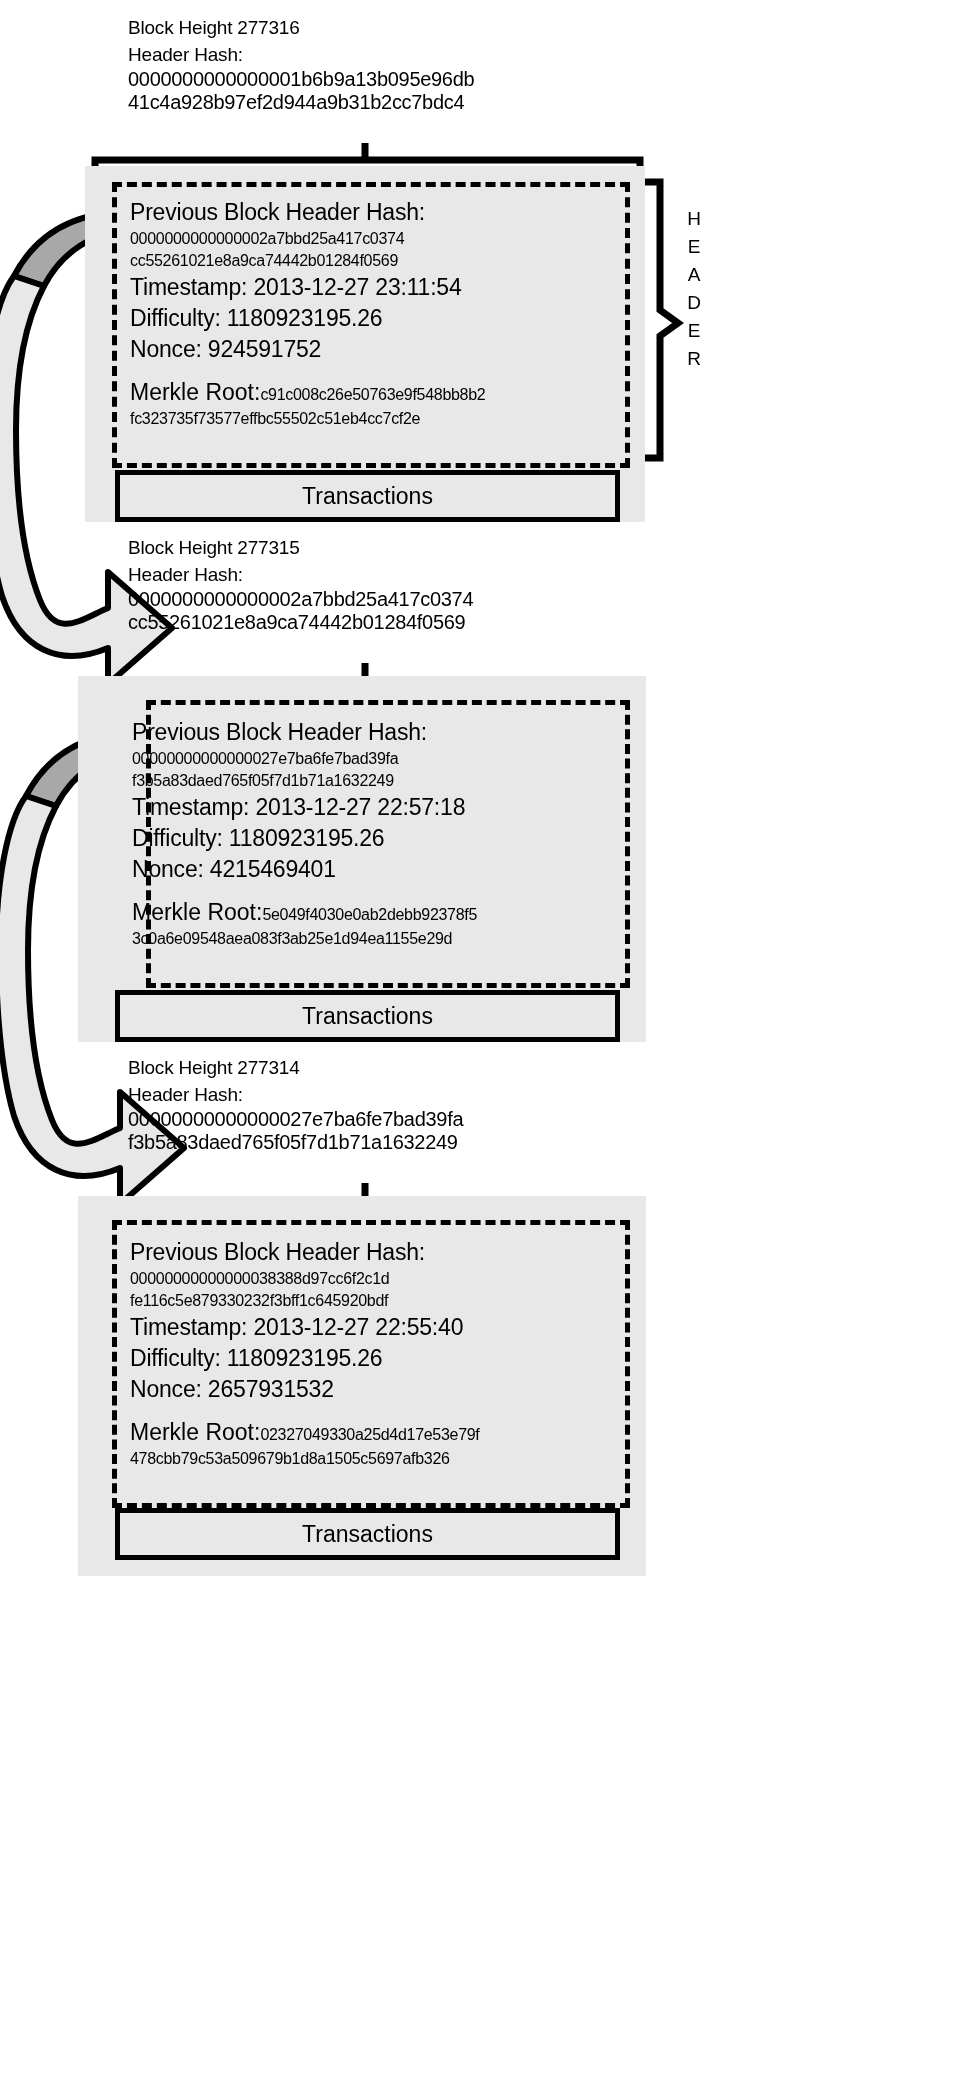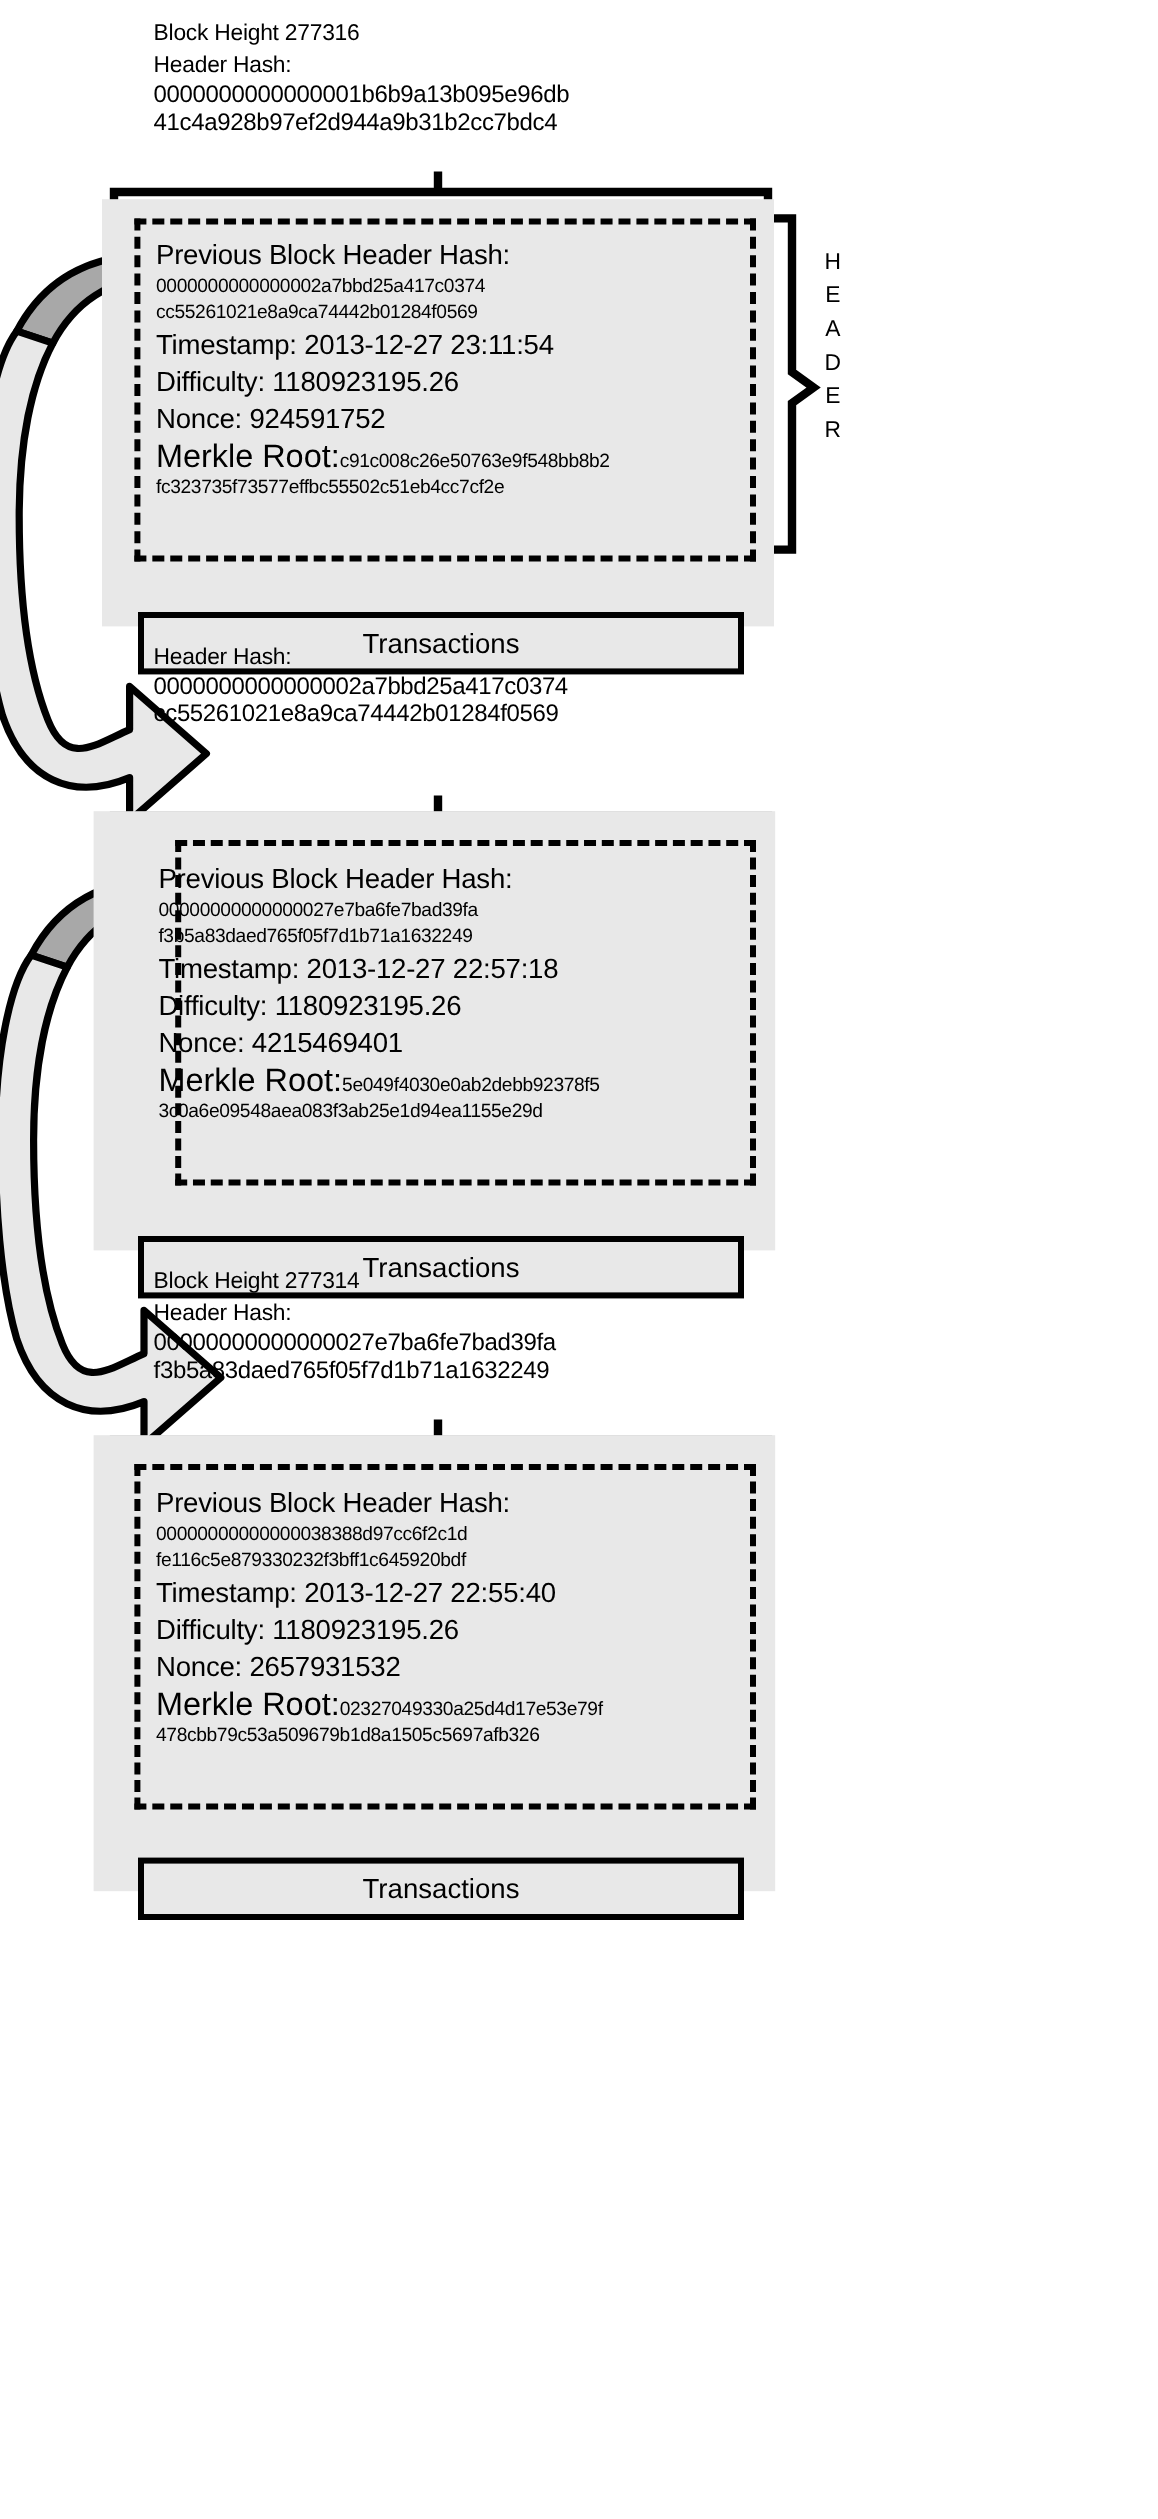--- a/index.html
+++ b/index.html
@@ -20,27 +20,27 @@
   .block{position:absolute;background:#e8e8e8;}
 
   
   .hdrbox{position:absolute;border:5px dashed #000;background:transparent;}
 
   
   .fields{position:absolute;}
   .f-lbl{font-size:23px;line-height:31px;white-space:nowrap;letter-spacing:-0.2px;}
   .f-hash{font-size:16px;line-height:22px;white-space:nowrap;letter-spacing:-0.3px;}
   .mrow{display:flex;align-items:baseline;}
-  .mrow .mk{font-size:27px;line-height:31px;white-space:nowrap;}
+  .mrow .mk{font-size:23px;line-height:31px;white-space:nowrap;margin-top:12px;}
   .mrow .mv{font-size:16px;line-height:22px;white-space:nowrap;
             letter-spacing:-0.3px;}
 
   
   .txbar{position:absolute;border:5px solid #000;background:#e8e8e8;
-         display:flex;align-items:center;justify-content:center;margin-top:40px;}
+         display:flex;align-items:center;justify-content:center;}
   .txbar span{font-size:23px;line-height:26px;}
 
   
   .hdrlabel{position:absolute;font-size:19px;line-height:28px;
             text-align:center;letter-spacing:0px;}
 
   svg.overlay{position:absolute;left:0;top:0;width:965px;height:2099px;
               pointer-events:none;}
 </style>
 </head>
@@ -116,20 +116,21 @@
   <div class="hdrlabel" style="left:682px;top:205px;width:24px;">
     <div>H</div>
     <div>E</div>
     <div>A</div>
     <div>D</div>
     <div>E</div>
     <div>R</div>
   </div>
 
   <div class="caption" style="top:534px;">
+    <div class="ch">Block Height 277315</div>
     <div class="ch">Header Hash:</div>
     <div class="hx">0000000000000002a7bbd25a417c0374</div>
     <div class="hx">cc55261021e8a9ca74442b01284f0569</div>
   </div>
 
   <div class="block" style="left:78px;top:676px;width:568px;height:366px;"></div>
 
   <div class="hdrbox" style="left:146px;top:700px;width:474px;height:278px;"></div>
 
   <div class="fields" style="left:132px;top:717px;width:490px;">

